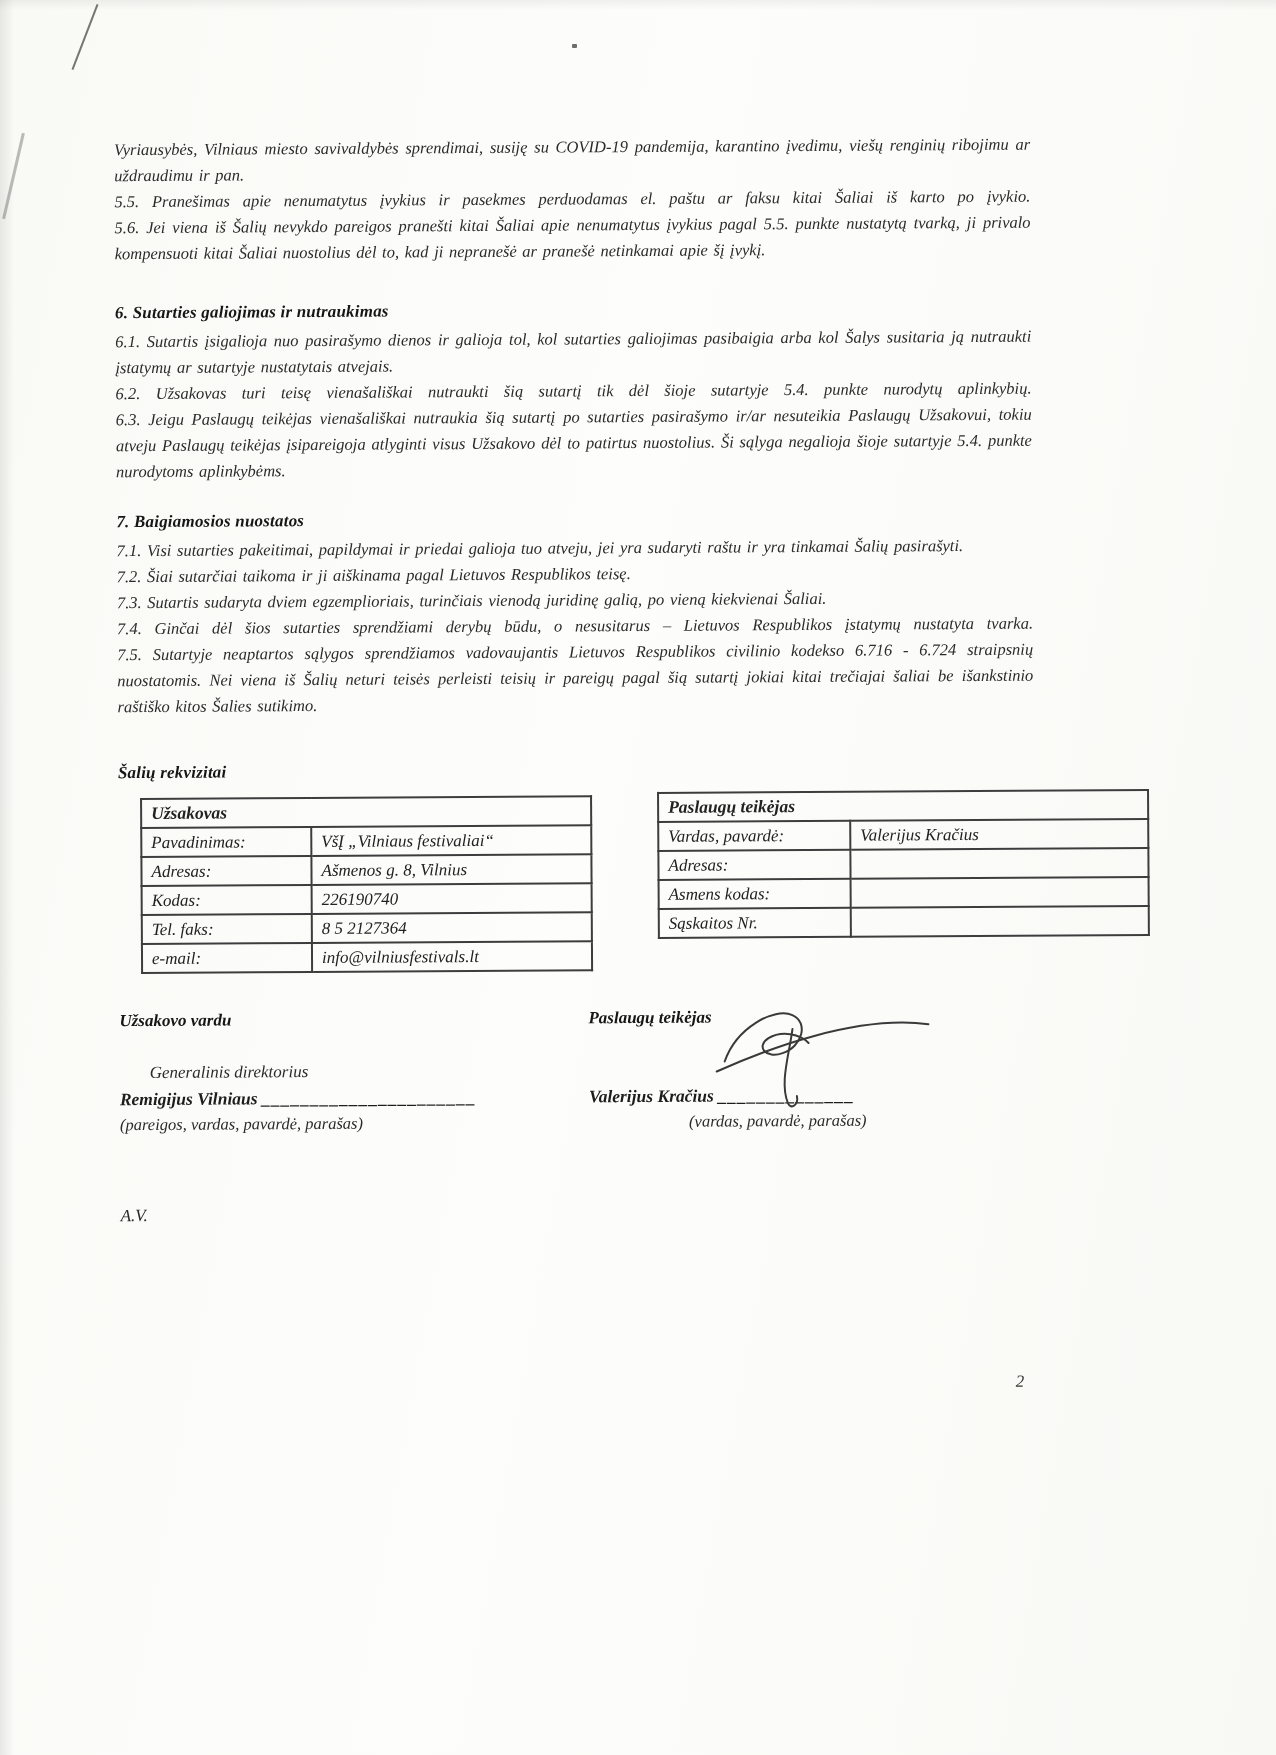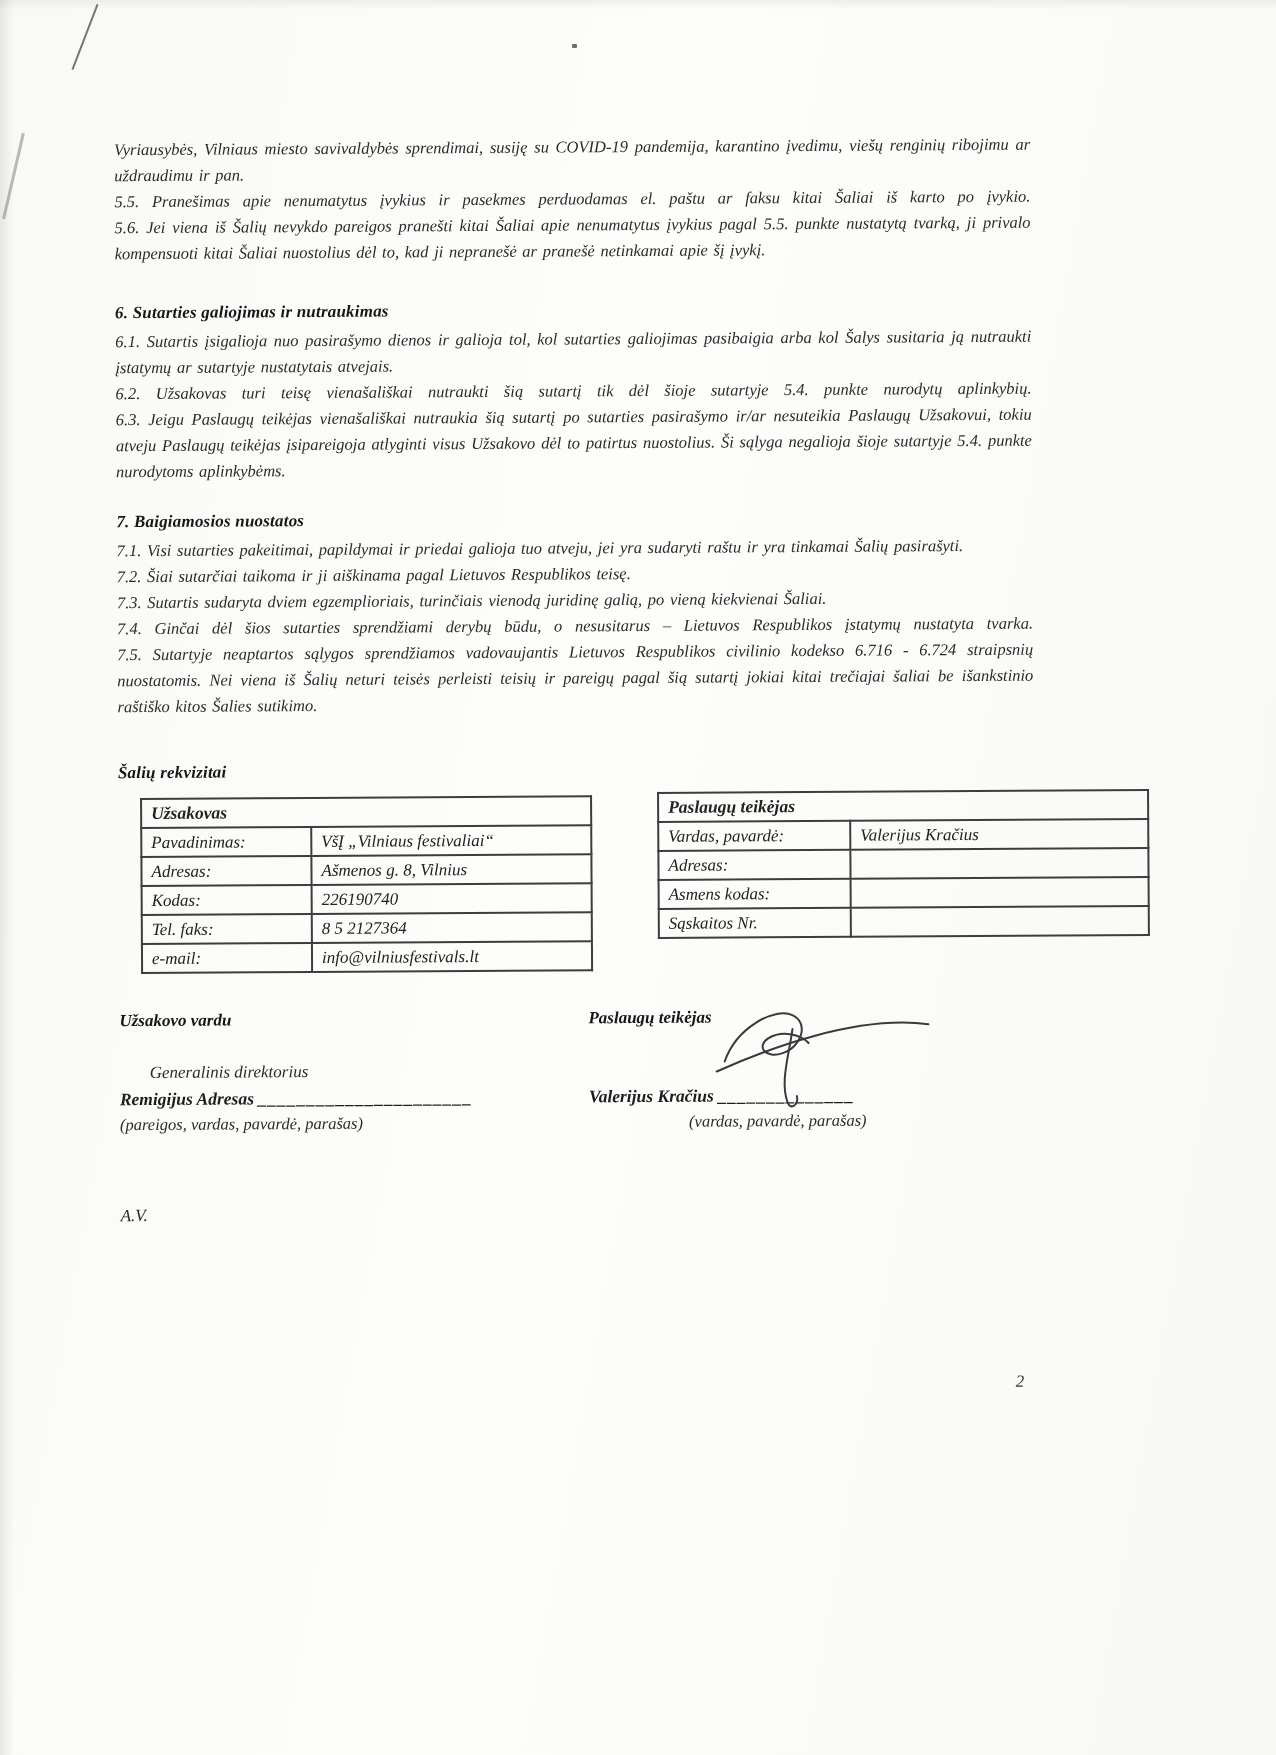--- a/index.html
+++ b/index.html
@@ -128,21 +128,21 @@
       <tr>
         <td class="lbl-col2">Sąskaitos Nr.</td>
         <td></td>
       </tr>
     </tbody>
       </table>
 
     <div class="sig-title" style="left:118px;top:1008px;">Užsakovo vardu</div>
     <div class="sig-text" style="left:116px;top:1060px;margin-left:32px;">Generalinis direktorius</div>
     <div class="sig-name" style="left:118px;top:1086px;">
-      <span>Remigijus Adresas</span>
+      <span>Remigijus Vilniaus</span>
       <span class="sig-line">______________________</span>
     </div>
     <div class="sig-caption" style="left:118px;top:1112px;">(pareigos, vardas, pavardė, parašas)</div>
     <div id="stamp-av" style="left:118px;top:1155px;">A.V.</div>
 
     <div class="sig-title" style="left:587px;top:1008px;">Paslaugų teikėjas</div>
     <div class="sig-name" style="left:587px;top:1086px;">
       <span>Valerijus Kračius</span>
       <span class="sig-line">______________</span>
     </div>

